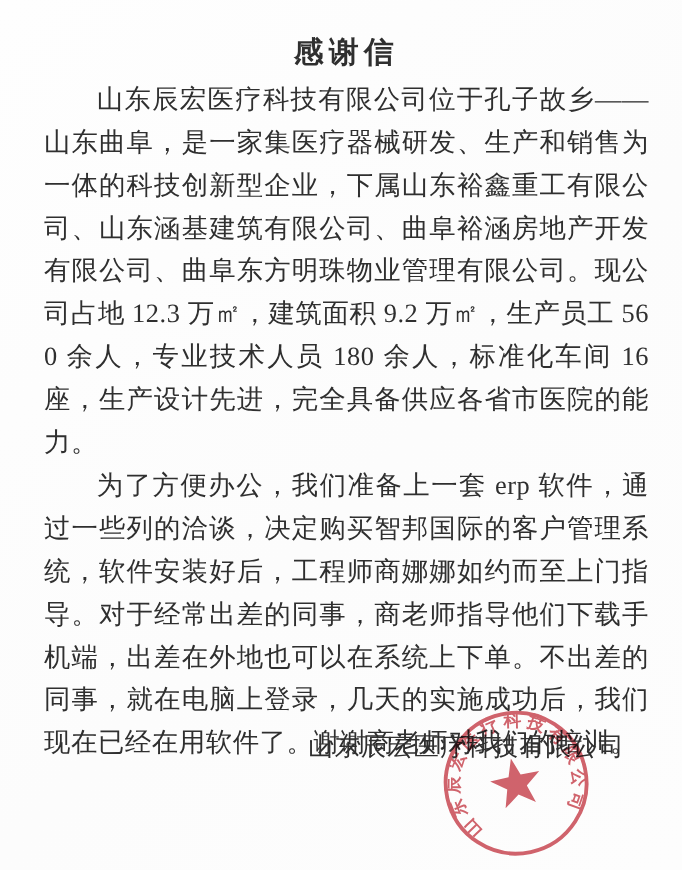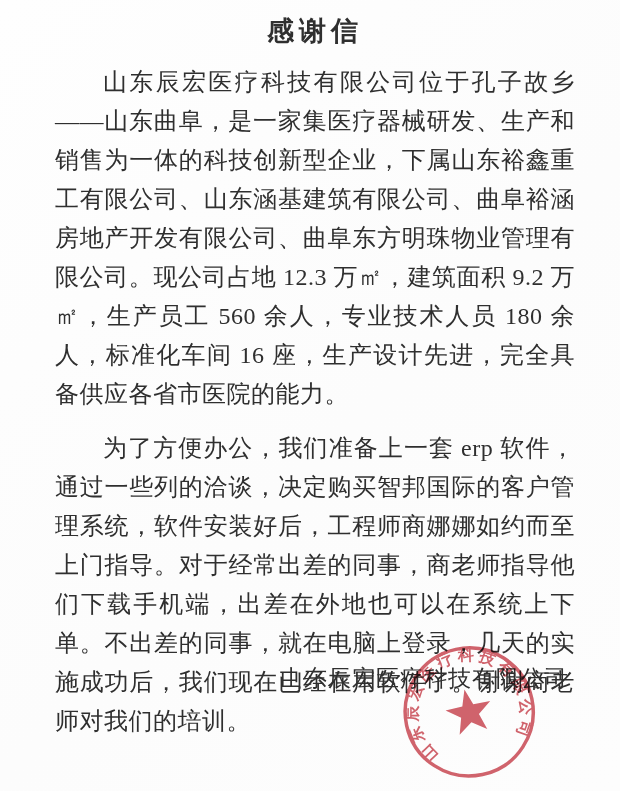--- a/index.html
+++ b/index.html
@@ -12,29 +12,29 @@
     width: 620px;
     height: 791px;
     background: linear-gradient(135deg, #fefefe 0%, #fcfcfc 55%, #fdfdfd 100%);
     font-family: "Liberation Serif", "DejaVu Serif", serif;
     color: #2f2f2f;
     overflow: hidden;
     box-sizing: border-box;
     padding: 14px 30px 0 40px;
   }
   .title {
-    margin: 0 0 8px 0;
+    margin: 16px 0 8px 0;
     font-size: 27px;
     line-height: 34px;
     font-weight: 700;
     text-align: center;
     letter-spacing: 5px;
   }
   .body-par {
-    margin: 15px;
+    margin: 0;
     font-size: 24px;
     line-height: 39px;
     letter-spacing: 0.5px;
     text-align: justify;
     text-indent: 2em;
     word-break: break-all;
   }
   .signature-block {
     position: absolute;
     top: 666px;

